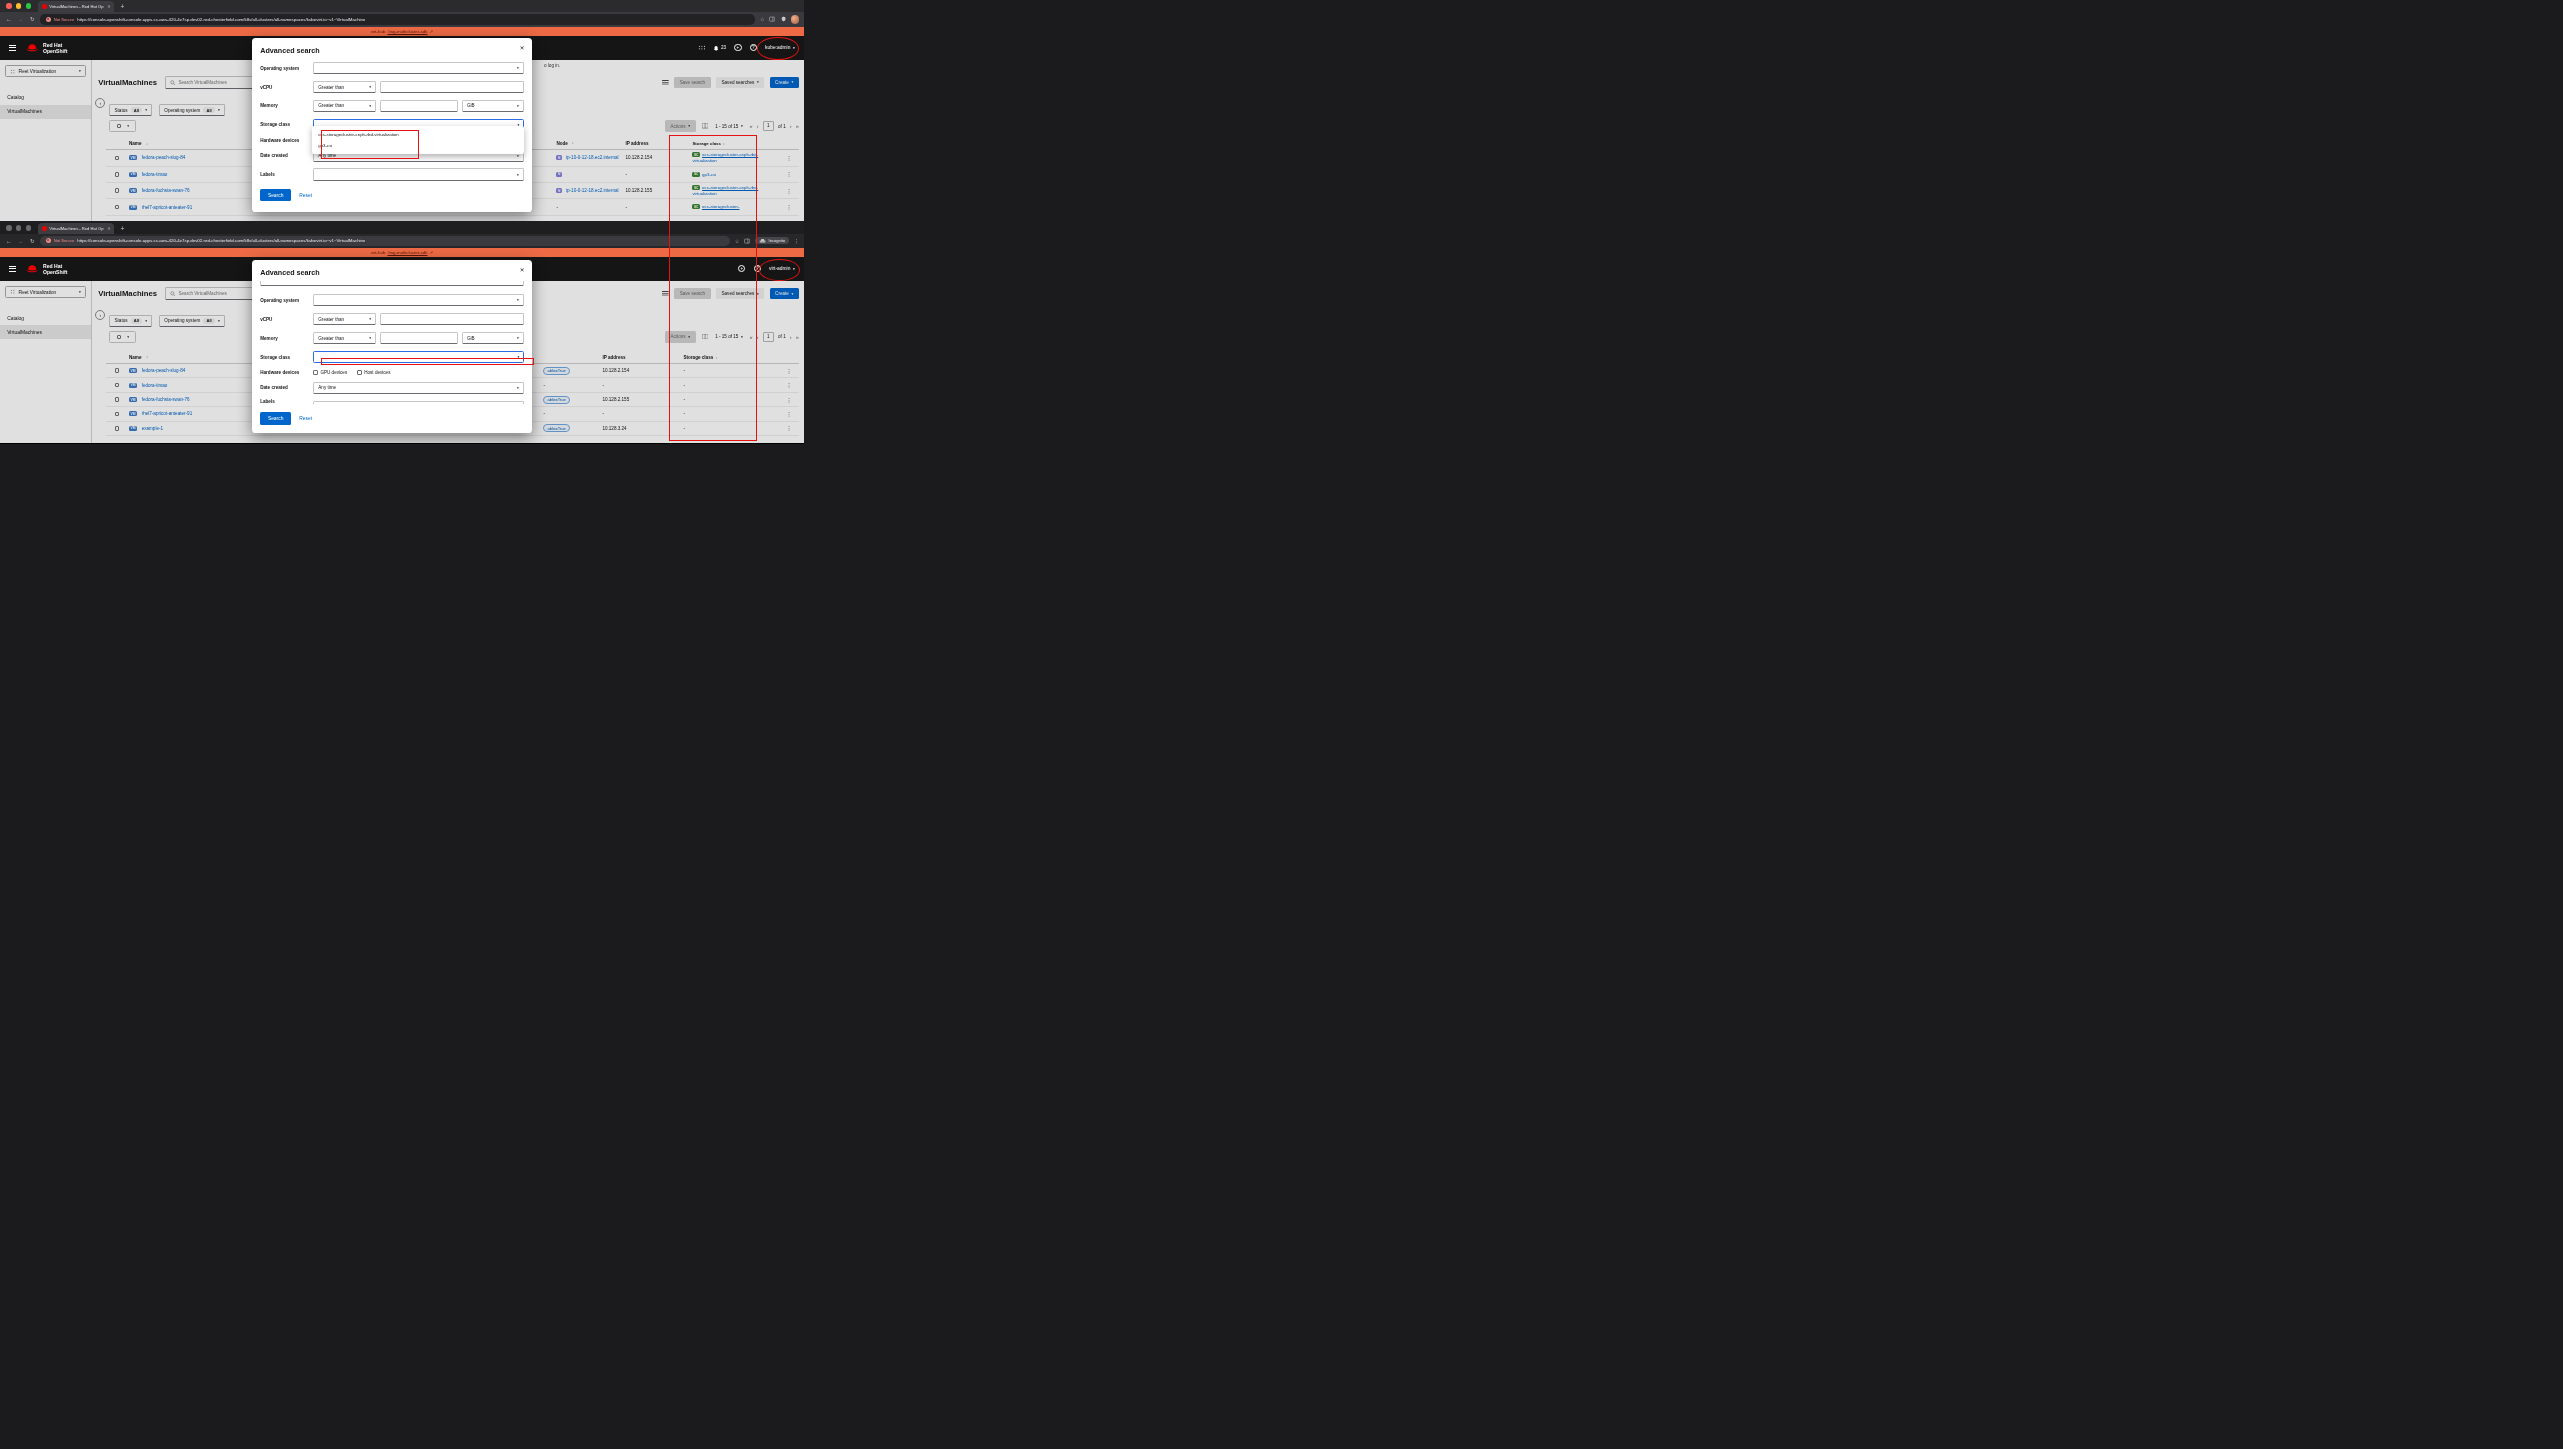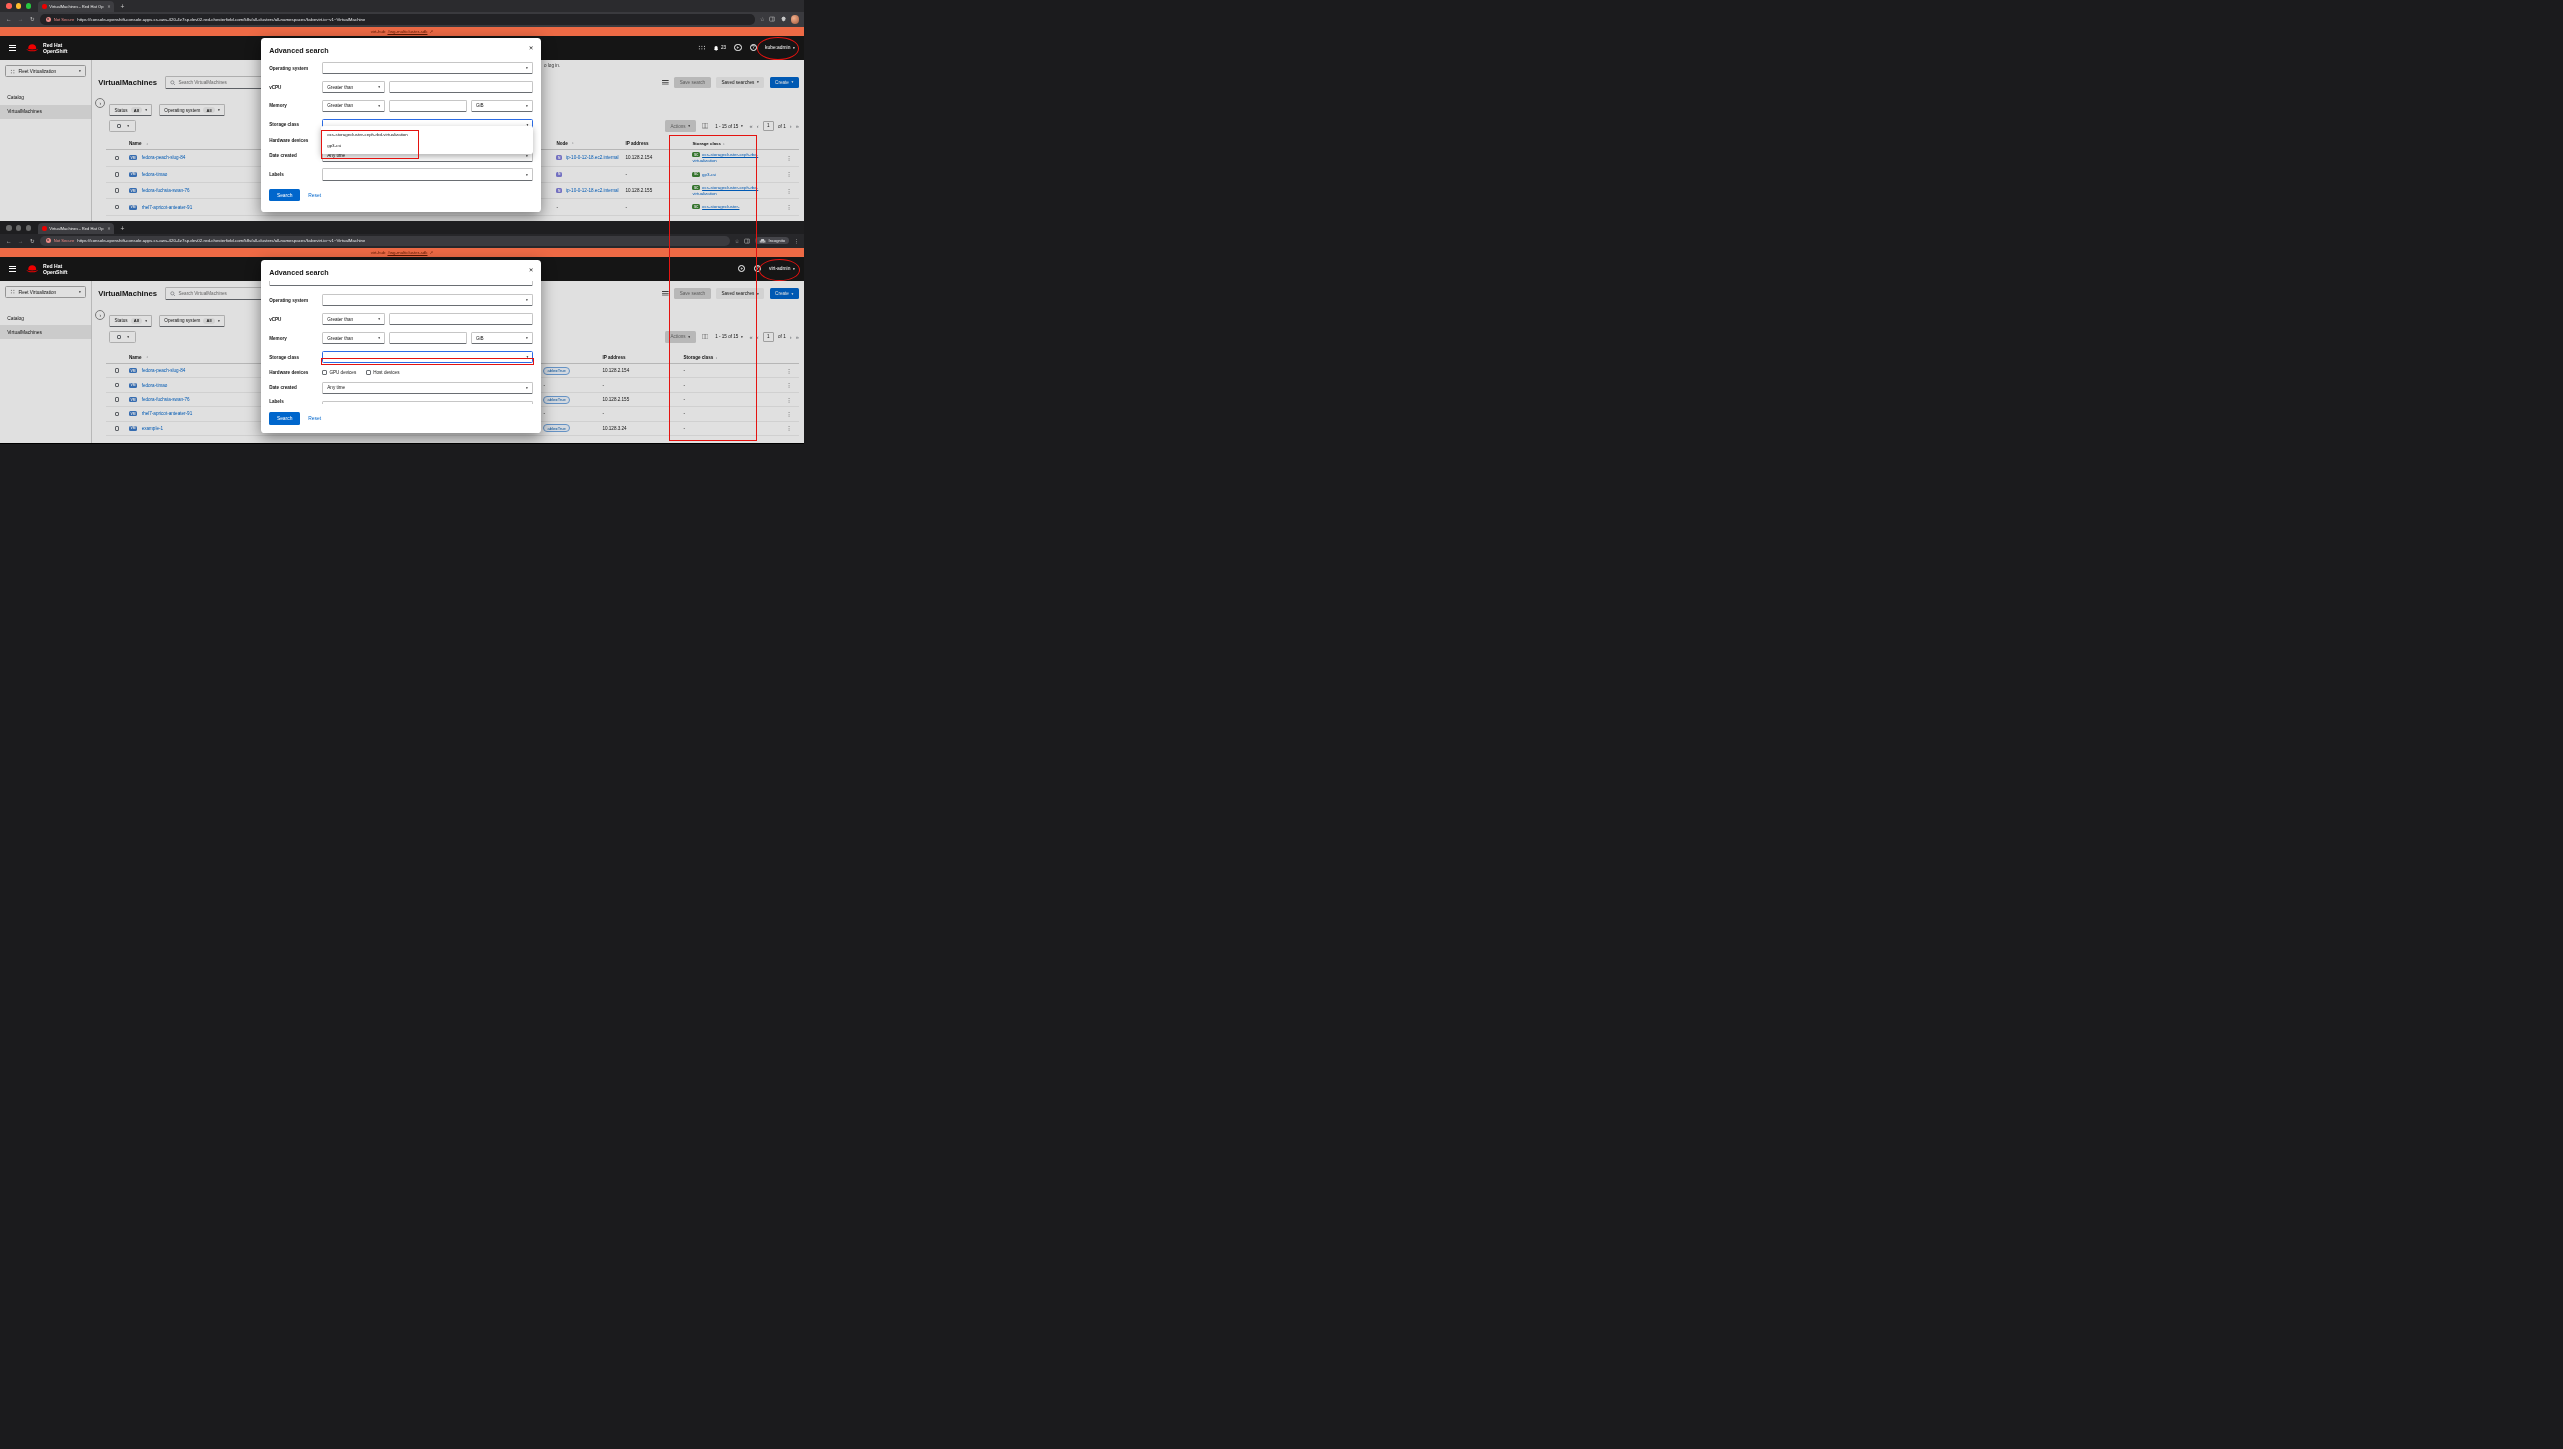--- a/index.html
+++ b/index.html
@@ -144,21 +144,21 @@
     padding:0.5px 1.5px; margin-right:2.1px; vertical-align:0.5px; flex:none; }
   .b-vm { background:#3d7bc9; }
   .b-n { background:#8481dd; }
   .b-sc { background:#3e8635; }
   .lnk { color:#0066cc; text-decoration:none; cursor:pointer; }
   .lnk.u { text-decoration:underline; }
   .pill { display:inline-block; border:0.5px solid #73a7e0; color:#0057a8; background:#f2f8ff;
     border-radius:4.1px; padding:0.5px 3.1px; font-size:4.1px; white-space:nowrap; }
 
   
-  .modal { position:absolute; left:261px; width:280px; background:#fff; border-radius:3.6px;
+  .modal { position:absolute; left:252px; width:280px; background:#fff; border-radius:3.6px;
     box-shadow:0 4.1px 14.4px rgba(0,0,0,0.45); z-index:10; padding:8.2px 8.2px 6.2px; }
   #win-top .modal { top:38px; height:174px; }
   #win-bottom .modal { top:39px; height:173px; }
   .modal-title { font-size:7.2px; font-weight:bold; color:#151515; }
   .modal-close { position:absolute; right:7.7px; top:7.2px; font-size:5.6px; color:#151515; }
   .f-row { display:flex; align-items:center; margin-top:6.7px; }
   .f-label { width:53px; font-size:4.6px; font-weight:bold; color:#151515; flex:none; }
   .f-ctrl { flex:1; display:flex; gap:3.6px; align-items:center; }
   .sel { background:#fff; border:0.5px solid #c6c6c6; border-bottom-color:#6a6e73; border-radius:1.5px;
     height:12.3px; display:flex; align-items:center; justify-content:space-between;

